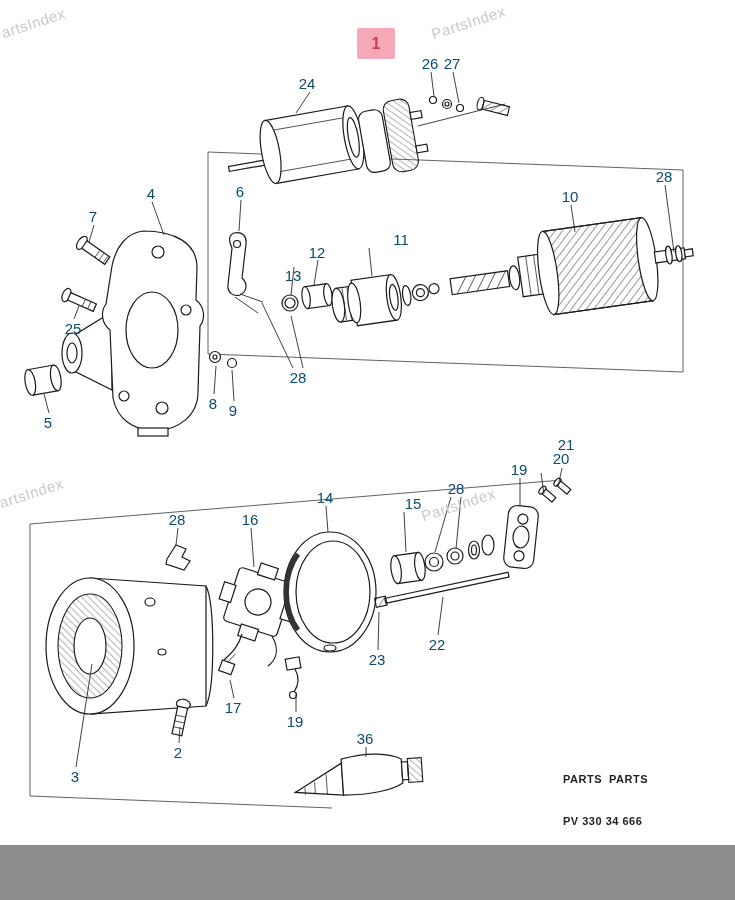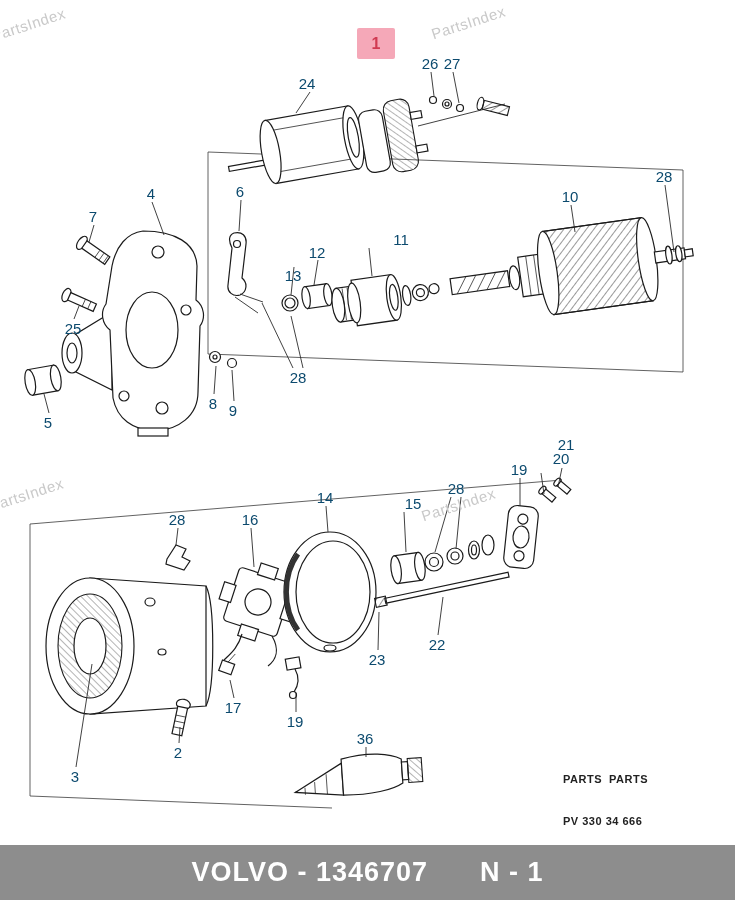--- a/index.html
+++ b/index.html
@@ -347,16 +347,16 @@
     <div class="callout" style="left: 75px; top: 776px;">3</div>
   </div>
 
 <div class="selected-callout" style="left: 357px; top: 28px; background: rgb(245, 168, 184); color: rgb(208, 58, 82);">1</div>
 
 <div class="brand-note">
   <div>PARTS  PARTS</div>
   <div>PV 330 34 666</div>
 </div>
 
-<div class="footer" style="background: rgb(141, 141, 141); color: rgb(255, 255, 255);">
+<div class="footer" style="background: rgb(141, 141, 141); color: rgb(255, 255, 255); flex-direction: column;">
   <span>VOLVO - 1346707</span>
   <span>N - 1</span>
 </div>
 
 </body></html>

